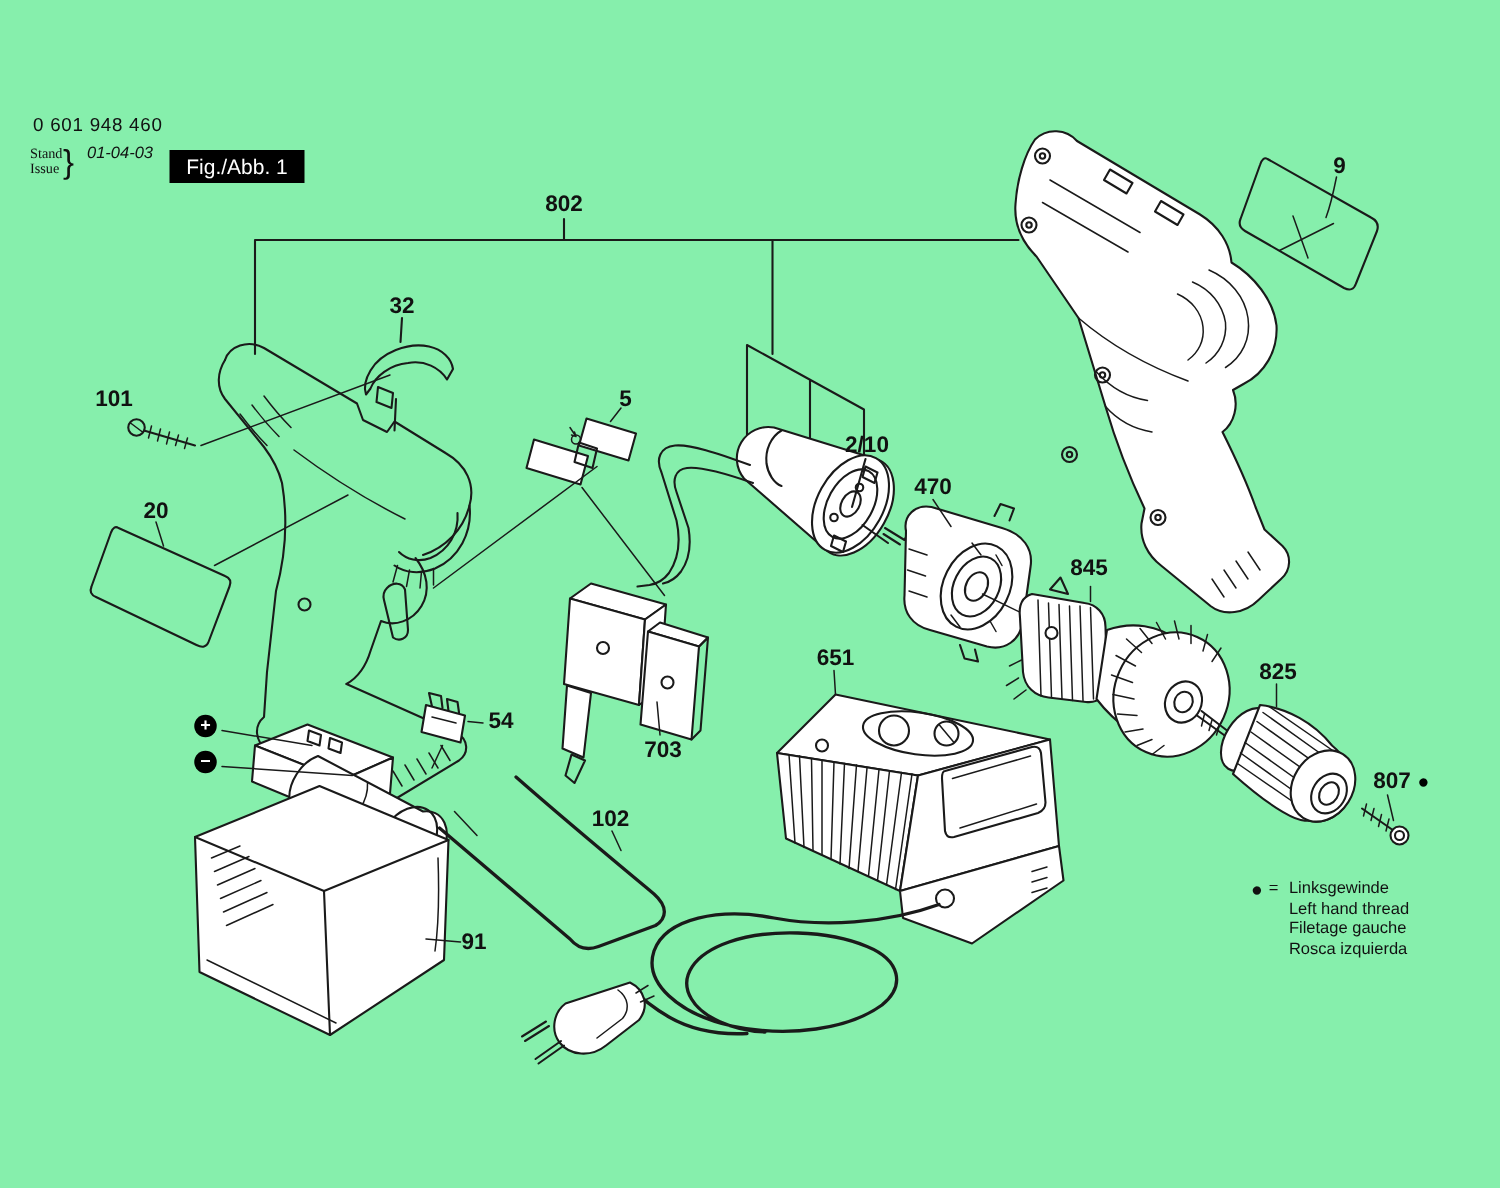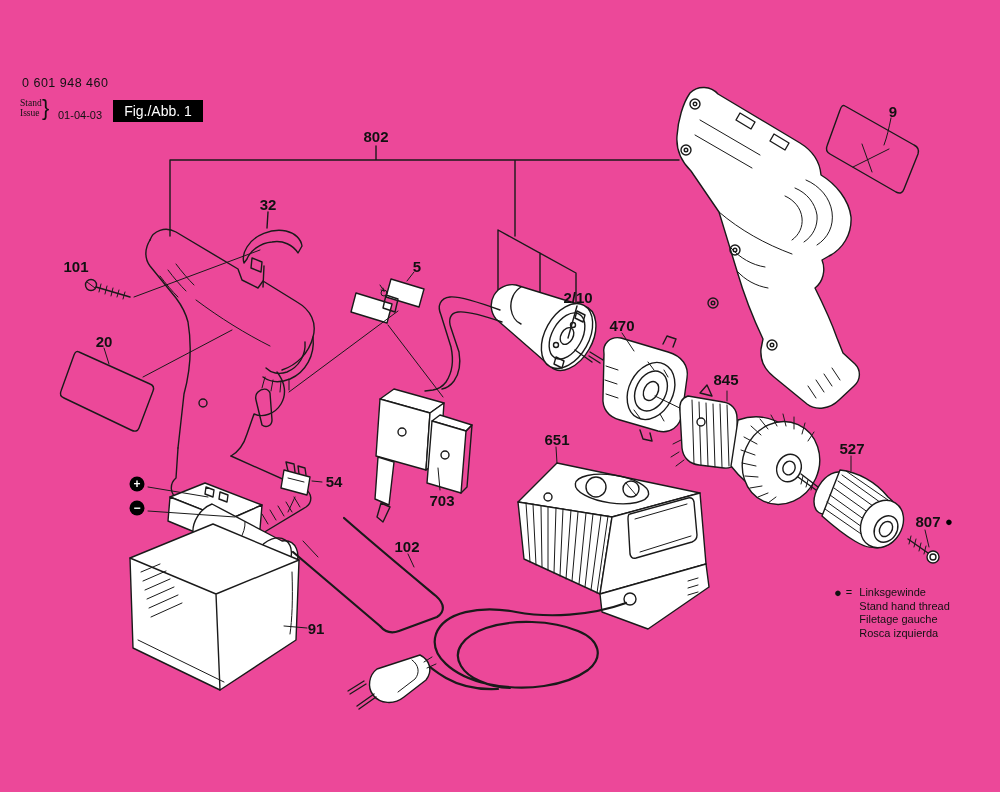--- a/index.html
+++ b/index.html
@@ -1,28 +1,28 @@
 <!DOCTYPE html>
 <html><head>
 <meta charset="utf-8">
 <style>
   html,body{margin:0;padding:0;background:#fff;}
-  .canvas{position:relative;width:1000px;height:792px;background:#ec4899;overflow:hidden;
+  .canvas{position:relative;width:1000px;height:792px;background:#86efac;overflow:hidden;
           font-family:"Liberation Sans", sans-serif;color:#111;}
   svg{position:absolute;left:0;top:0;}
   svg *{fill:none;stroke:#1a1a1a;stroke-width:1.4;stroke-linecap:round;stroke-linejoin:round;}
   svg .fw{fill:#ffffff;}
   svg .thick{stroke-width:2.2;}
   svg .thin{stroke-width:1;}
   .callout{position:absolute;transform:translate(-50%,-50%);font-size:15px;font-weight:bold;
            white-space:nowrap;color:#111;}
   .hdr-pn{position:absolute;left:22px;top:76px;font-size:12.5px;letter-spacing:.5px;}
   .hdr-stand{position:absolute;left:20px;top:98px;font-size:9.5px;line-height:10px;font-family:Liberation Serif, serif;}
   .hdr-brace{position:absolute;left:42px;top:95px;font-size:22px;font-weight:400;}
-  .hdr-date{position:absolute;left:58px;top:109px;font-size:11px;}
+  .hdr-date{position:absolute;left:58px;top:96px;font-size:11px;font-style:italic;}
   .fig-box{position:absolute;left:113px;top:100px;width:90px;height:22px;background:#000;
            color:#fff;font-size:14px;font-weight:normal;display:flex;align-items:center;justify-content:center;}
   .polarity{position:absolute;width:15px;height:15px;border-radius:50%;background:#000;color:#fff;
             font-size:12px;font-weight:bold;line-height:15px;text-align:center;transform:translate(-50%,-50%);}
   .dot-807{position:absolute;left:949px;top:521px;transform:translate(-50%,-50%);font-size:13px;color:#000;}
   .legend{position:absolute;left:834px;top:586px;display:flex;align-items:flex-start;font-size:11px;line-height:13.5px;}
   .legend-dot{font-size:13px;margin-right:4px;line-height:13px;}
   .legend-eq{margin-right:7px;}
   .footer{position:absolute;left:868px;top:682px;font-size:11px;line-height:12.3px;color:#2b2b2b;}
 </style>
@@ -251,39 +251,39 @@
   <div class="fig-box">Fig./Abb. 1</div>
 
   <div class="callout" style="left:376px;top:136px">802</div>
   <div class="callout" style="left:268px;top:204px">32</div>
   <div class="callout" style="left:76px;top:266px">101</div>
   <div class="callout" style="left:104px;top:341px">20</div>
   <div class="callout" style="left:417px;top:266px">5</div>
   <div class="callout" style="left:578px;top:297px">2/10</div>
   <div class="callout" style="left:622px;top:325px">470</div>
   <div class="callout" style="left:726px;top:379px">845</div>
-  <div class="callout" style="left:852px;top:448px">527</div>
+  <div class="callout" style="left:852px;top:448px">825</div>
   <div class="callout" style="left:928px;top:521px">807</div>
   <div class="callout" style="left:893px;top:111px">9</div>
   <div class="callout" style="left:334px;top:481px">54</div>
   <div class="callout" style="left:442px;top:500px">703</div>
   <div class="callout" style="left:407px;top:546px">102</div>
   <div class="callout" style="left:316px;top:628px">91</div>
   <div class="callout" style="left:557px;top:439px">651</div>
 
   <span class="dot-807">●</span>
 
   <span class="polarity" style="left:137px;top:484px">+</span>
   <span class="polarity" style="left:137px;top:508px">−</span>
 
   <div class="legend">
     <span class="legend-dot">●</span>
     <span class="legend-eq">=</span>
     <div>
       <div>Linksgewinde</div>
-      <div>Stand hand thread</div>
+      <div>Left hand thread</div>
       <div>Filetage gauche</div>
       <div>Rosca izquierda</div>
     </div>
   </div>
 
 
 </div>
 
 </body></html>

